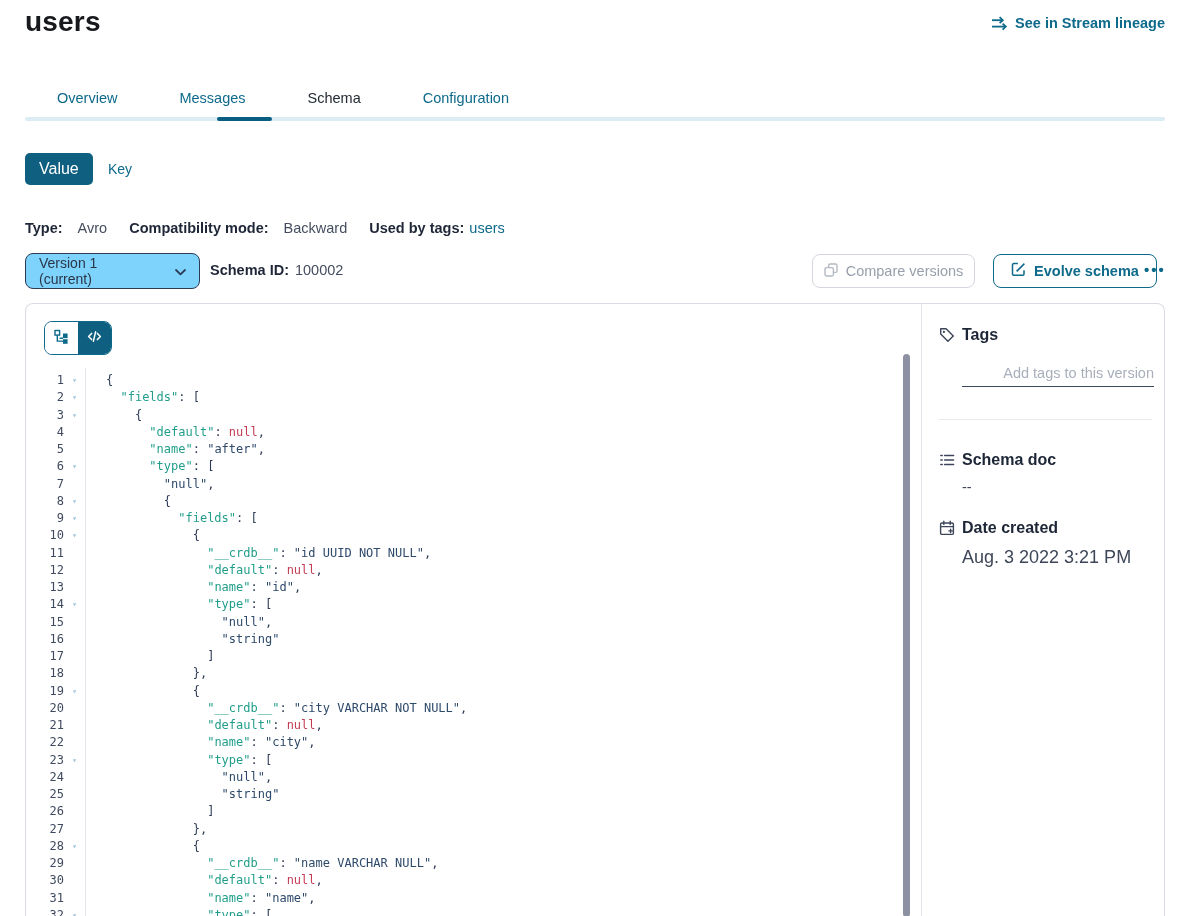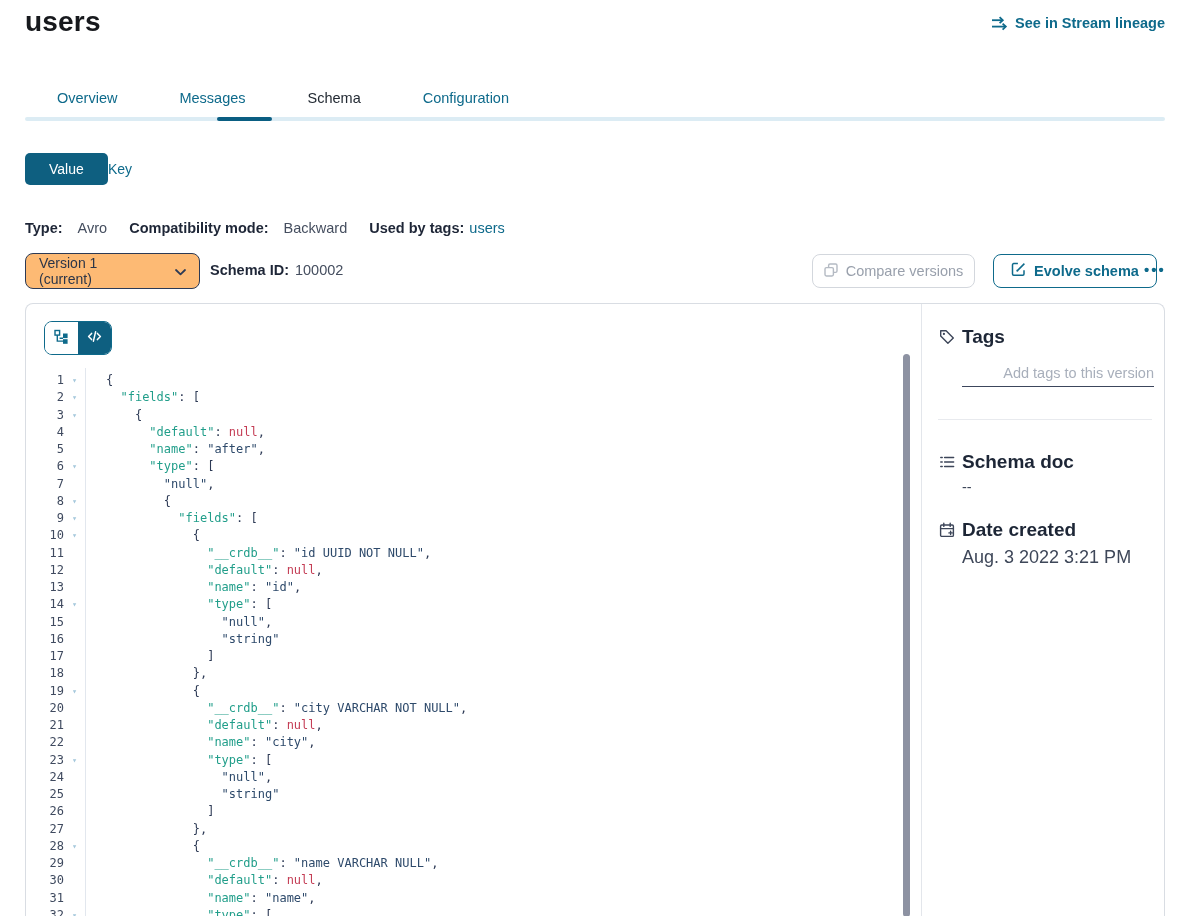--- a/index.html
+++ b/index.html
@@ -17,34 +17,34 @@
   .lineage-link svg { display:block; }
 
   
   .tab-bar { left:25px; top:90px; display:flex; gap:30px; font-size:14.5px; }
   .tab { color:#0e6a8b; cursor:pointer; padding-bottom:6px; font-weight:500;margin-left:32px; }
   .tab.active { color:#232a33; }
   .tab-track { left:25px; right:24px; top:117px; height:4px; background:#dcecf4; border-radius:2px; }
   .tab-active-bar { position:absolute; left:192px; top:0; width:55px; height:4px; background:#0a5e82; border-radius:2px; }
 
   
-  .value-btn { left:25px; top:153px; height:32px; padding:0 24px; background:#0e5f80; color:#ffffff;
-    border:none; border-radius:5px; font-size:14px; font-family:inherit; cursor:pointer; }
+  .value-btn { left:25px; top:153px; height:32px; padding:0 14px; background:#0e5f80; color:#ffffff;
+    border:none; border-radius:5px; font-size:16px; font-family:inherit; cursor:pointer; }
   .key-btn { left:100px; top:153px; height:32px; padding:0 8px; background:transparent; color:#0e6a8b;
     border:none; font-size:14px; font-family:inherit; cursor:pointer; }
 
   
   .meta-row { left:25px; top:220px; display:flex; gap:22px; font-size:14.5px; color:#454e5f; }
   .meta-row b { color:#1e2637; font-weight:700; }
   .meta-val { margin-left:15px; }
   .topic-link { margin-left:5px; color:#0e6a8b; cursor:pointer; text-decoration:none; }
 
   
   .version-select { left:25px; top:253px; width:175px; height:36px; border:1px solid #2c3a55; border-radius:8px;
-    background:#fdba74; display:flex; align-items:center; justify-content:space-between; padding:0 13px;
+    background:#7dd3fc; display:flex; align-items:center; justify-content:space-between; padding:0 13px;
     font-size:14px; color:#2b3548; cursor:pointer;gap:29px; }
   .schema-id { left:210px; top:262px; font-size:14.5px; color:#454e5f; }
   .schema-id b { color:#1e2637; margin-right:6px; }
   .btn { height:34px; border-radius:8px; background:#fff; display:flex; align-items:center; justify-content:center;
     gap:8px; font-size:14.5px; font-family:inherit; cursor:pointer; }
   .compare-btn { left:812px; top:254px; width:163px; border:1px solid #d3d7dd; color:#99a0ac; font-weight:500; cursor:default; }
   .evolve-btn { left:993px; top:254px; width:164px; border:1px solid #0e6a8b; color:#0e6a8b; font-weight:700; }
   .more-btn { left:1144px; top:252px; height:34px; background:none; border:none; color:#0e6a8b;
     font-size:15px; font-weight:700; letter-spacing:2px; cursor:pointer; font-family:inherit; }
 
@@ -65,21 +65,21 @@
   .fold { flex:none; width:21px; text-align:center; font-size:8.5px; color:#a5c8dc; cursor:pointer; }
   .ct { white-space:pre; padding-left:21px; }
   .tk { color:#219e8a; } .ts { color:#2e4a6b; } .tn { color:#c43d55; } .tp { color:#2d3a55; }
 
   .scroll-thumb { position:absolute; left:877px; top:50px; width:7px; height:563px; border-radius:4px; background:#8d92a2; cursor:pointer; }
   .side-sep { position:absolute; left:895px; top:0; bottom:0; width:1px; background:#e3e6eb; }
 
   
   .sidebar { position:absolute; left:896px; top:0; right:0; bottom:0; }
   .sec-head { position:absolute; left:17px; display:flex; align-items:center; gap:7px; }
-  .sec-head .hd { font-size:19px; font-weight:700; color:#1d2636; }
+  .sec-head .hd { font-size:16px; font-weight:700; color:#1d2636; }
   .sec-head svg { display:block; }
   .tags-head { top:22px; }
   .tags-input { position:absolute; left:40px; top:55px; width:192px; height:28px; border:none;
     border-bottom:1px solid #3c465c; font-size:14.5px; font-family:inherit; color:#4d7c0f; outline:none; background:transparent;text-align:right; }
   .tags-input::placeholder { color:#a8afbb; }
   .tags-divider { position:absolute; left:16px; top:115px; width:214px; height:1px; background:#e8eaee; }
   .doc-head { top:147px; }
   .doc-value { position:absolute; left:40px; top:175px; font-size:14.5px; color:#3e4759; }
   .date-head { top:215px; }
   .date-value { position:absolute; left:40px; top:243px; font-size:18px; color:#3e4759; }

